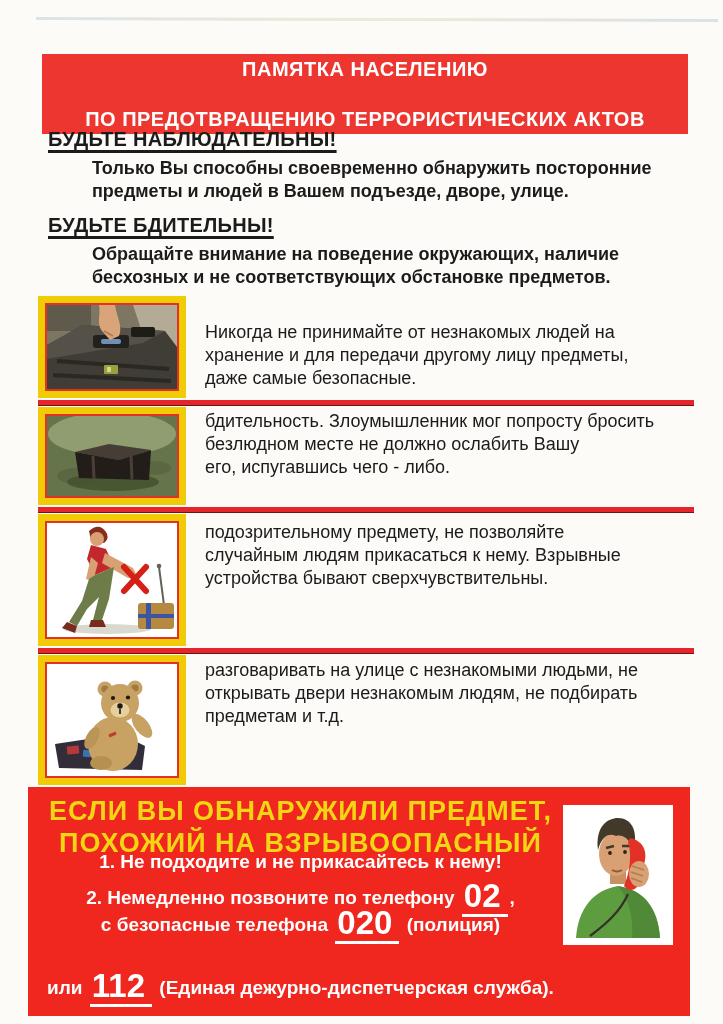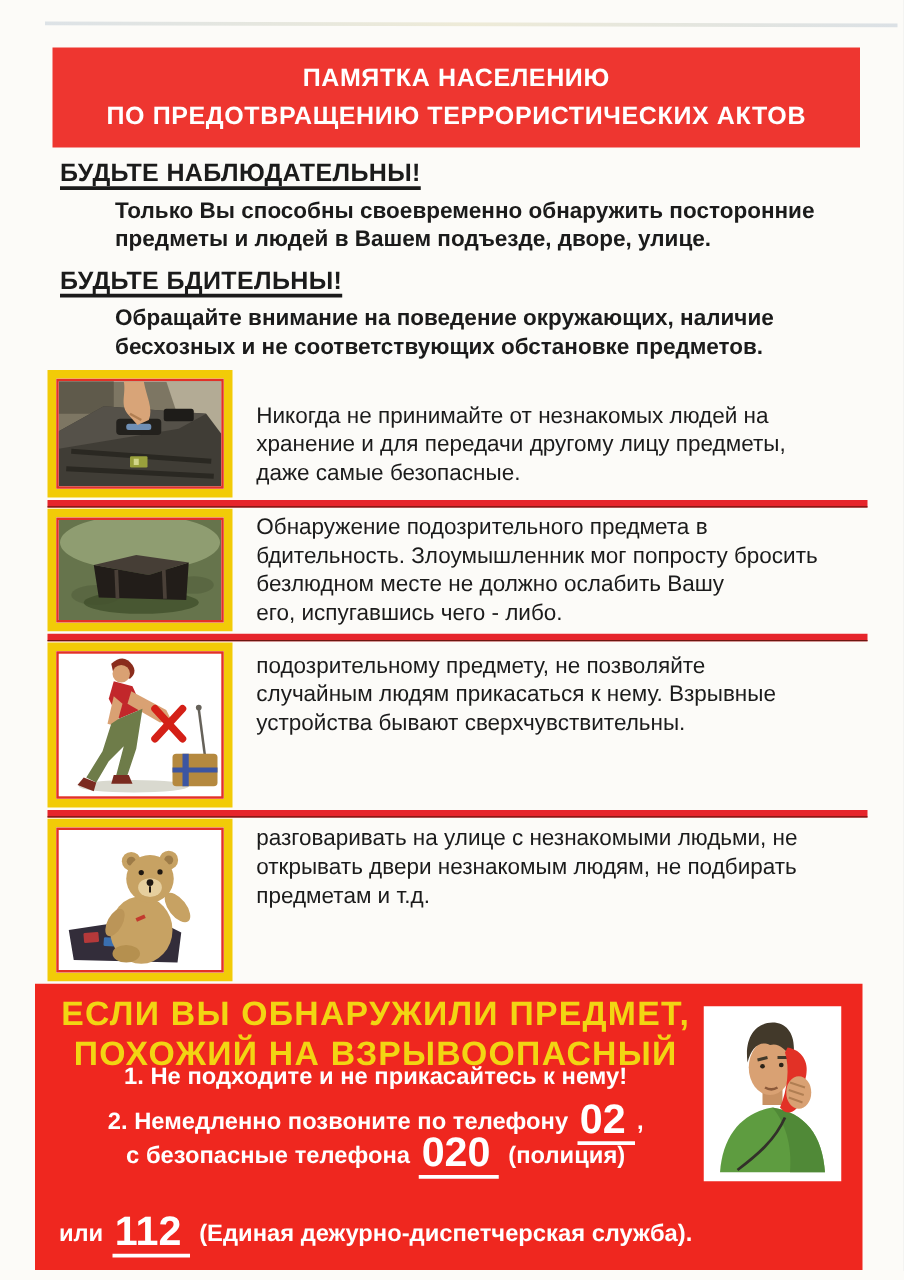--- a/index.html
+++ b/index.html
@@ -5,22 +5,22 @@
   html,body { margin:0; padding:0; background:#e9e9e9; }
   .poster {
     position:relative; width:723px; height:1024px; margin:0 auto;
     background:#fcfbf8; overflow:hidden;
     font-family:"Liberation Sans", sans-serif; color:#1b1b1b;
   }
   .scan-line { position:absolute; top:18px; left:36px; width:682px; height:3px;
     background:linear-gradient(90deg,#ccd5dd,#e6e2c6,#c9d2db); opacity:.65; transform:rotate(.15deg); }
 
   
-  .header-banner { position:absolute; left:42px; top:38px; width:646px; height:80px;
-    background:#ee3630; display:flex; flex-direction:column; justify-content:center; align-items:center;
+  .header-banner { position:absolute; left:42px; top:54px; width:646px; height:80px;
+    background:#ee3630; display:flex; flex-direction:column; justify-content:space-between; align-items:center;
     color:#ffffff; font-weight:bold; font-size:20px; line-height:30px; letter-spacing:.5px; text-align:center; }
 
   
   .section-heading { position:absolute; left:48px; font-size:20px; font-weight:bold;
     text-decoration:underline; text-decoration-thickness:3px; text-underline-offset:4px; letter-spacing:.3px; }
   .section-body { position:absolute; left:92px; font-size:18px; font-weight:bold; line-height:23px; }
   .section-body div { white-space:nowrap; }
 
   
   .pic { position:absolute; left:38px; border:7px solid #f2cb07; background:#fff; }
@@ -106,21 +106,20 @@
         <ellipse cx="108" cy="52" rx="16" ry="7" fill="#55633e" opacity=".7"></ellipse>
         <ellipse cx="66" cy="66" rx="46" ry="9" fill="#41502c" opacity=".8"></ellipse>
         <polygon points="28,36 62,28 104,34 72,44" fill="#463e36"></polygon>
         <polygon points="28,36 72,44 104,34 102,64 32,62" fill="#221d19"></polygon>
         <path d="M46,40 L47,63" stroke="#4a4038" stroke-width="3" fill="none"></path>
         <path d="M84,40 L85,63" stroke="#4a4038" stroke-width="3" fill="none"></path>
       </svg>
     </div>
   </div>
   <div class="row-text" style="top:410px">
-    <div>Обнаружение подозрительного предмета в</div>
     <div>бдительность. Злоумышленник мог попросту бросить</div>
     <div>безлюдном месте не должно ослабить Вашу</div>
     <div>его, испугавшись чего - либо.</div>
   </div>
 
   <div class="stripe" style="top:507px"></div>
 
   <div class="pic" style="top:514px">
     <div class="inner">
       <svg width="130" height="114" viewBox="0 0 130 114">

